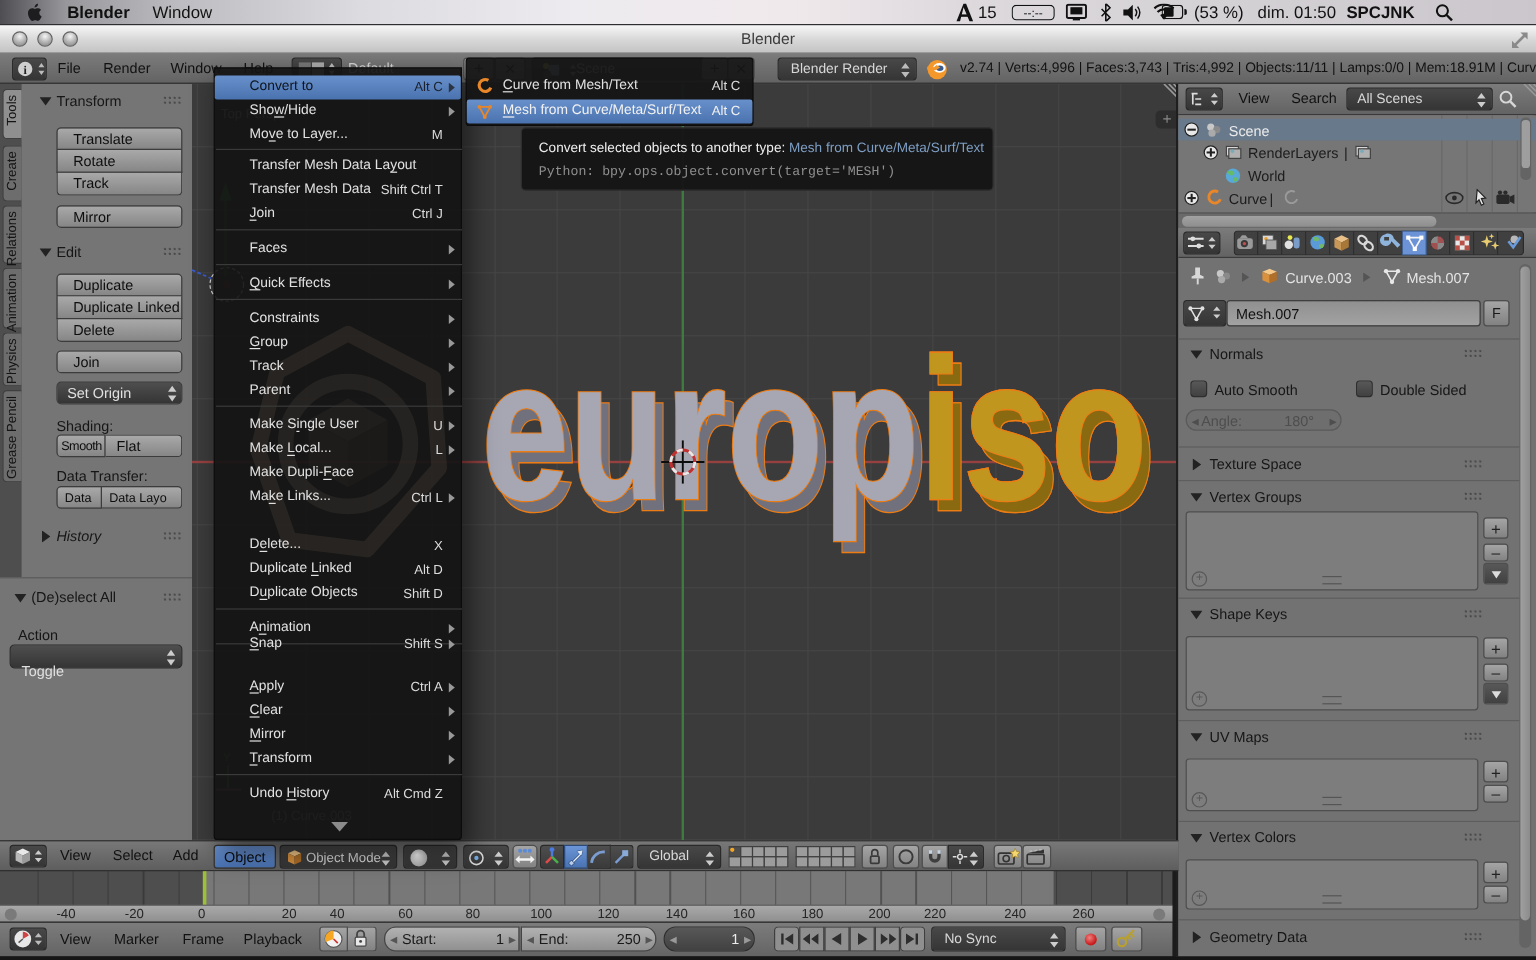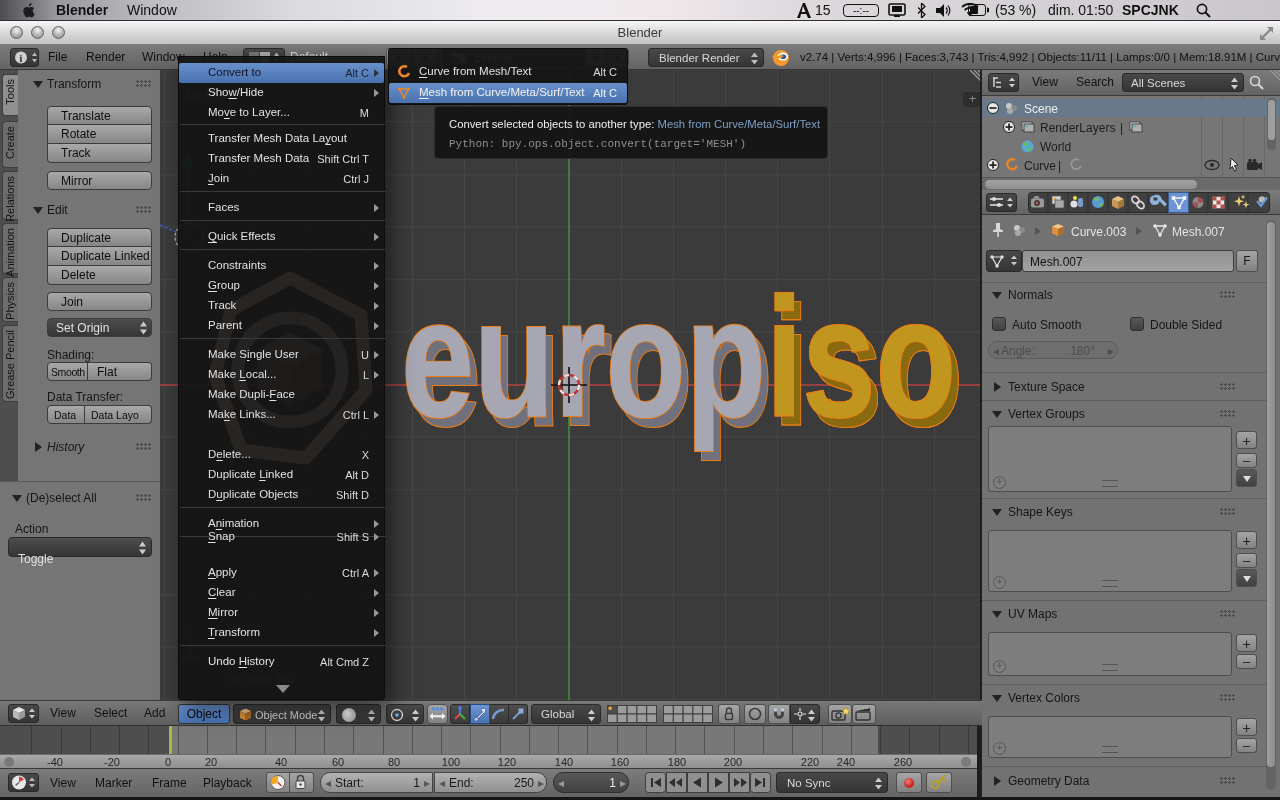--- a/index.html
+++ b/index.html
@@ -714,31 +714,31 @@
       background-image:repeating-linear-gradient(90deg, rgba(0,0,0,0) 0px, rgba(0,0,0,0) 28.27px, rgba(35,35,35,0.45) 28.27px, rgba(35,35,35,0.45) 29.27px);
       background-position:3px 0;"></div>
     <div class="abs" style="left:169px;top:0;width:2.5px;height:28px;background:#9ebf3b;"></div>
     <div class="abs" style="left:0;top:28px;width:977px;height:14px;background:linear-gradient(#a9a9a9,#8f8f8f);border-top:1px solid #6a6a6a;">
       <div class="abs" style="left:4px;top:2px;width:10px;height:10px;border-radius:50%;background:#7a7a7a;"></div>
       <div class="abs" style="left:961px;top:2px;width:10px;height:10px;border-radius:50%;background:#7a7a7a;"></div>
       <div id="ticknums" style="position:absolute;left:0;top:0;width:977px;height:14px;font-size:11px;color:#262626;">
         <span style="position:absolute;left:35px;top:1px;width:40px;text-align:center;">-40</span>
         <span style="position:absolute;left:92px;top:1px;width:40px;text-align:center;">-20</span>
         <span style="position:absolute;left:148px;top:1px;width:40px;text-align:center;">0</span>
-        <span style="position:absolute;left:205px;top:1px;width:40px;text-align:left;">20</span>
+        <span style="position:absolute;left:221px;top:1px;width:40px;text-align:center;">20</span>
         <span style="position:absolute;left:261px;top:1px;width:40px;text-align:center;">40</span>
         <span style="position:absolute;left:318px;top:1px;width:40px;text-align:center;">60</span>
         <span style="position:absolute;left:374px;top:1px;width:40px;text-align:center;">80</span>
         <span style="position:absolute;left:431px;top:1px;width:40px;text-align:center;">100</span>
         <span style="position:absolute;left:487px;top:1px;width:40px;text-align:center;">120</span>
         <span style="position:absolute;left:544px;top:1px;width:40px;text-align:center;">140</span>
         <span style="position:absolute;left:600px;top:1px;width:40px;text-align:center;">160</span>
         <span style="position:absolute;left:657px;top:1px;width:40px;text-align:center;">180</span>
         <span style="position:absolute;left:713px;top:1px;width:40px;text-align:center;">200</span>
-        <span style="position:absolute;left:790px;top:1px;width:40px;text-align:center;">220</span>
+        <span style="position:absolute;left:770px;top:1px;width:40px;">220</span>
         <span style="position:absolute;left:826px;top:1px;width:40px;text-align:center;">240</span>
         <span style="position:absolute;left:883px;top:1px;width:40px;text-align:center;">260</span>
       </div>
     </div>
   </div>
   <div id="tlheader" class="abs">
     <div class="pulldown" style="left:8px;top:4px;width:31px;height:19px;">
       <svg width="29" height="17" viewBox="0 0 29 17">
           <circle cx="10" cy="8.5" r="7" fill="#e8e8e8"></circle>
           <path fill="#cc4444" d="M10 8.5 L10 2.5 A6 6 0 0 1 15 5.5 Z"></path>

